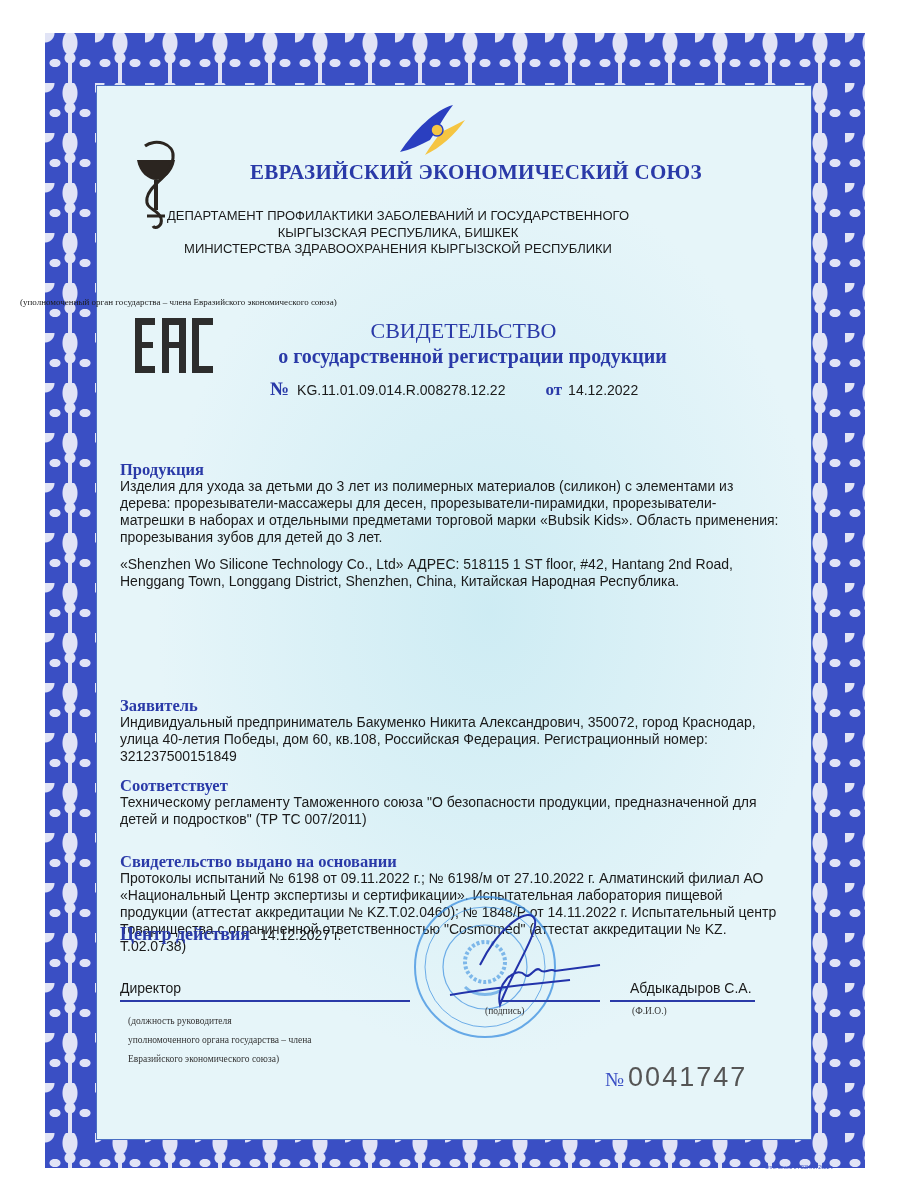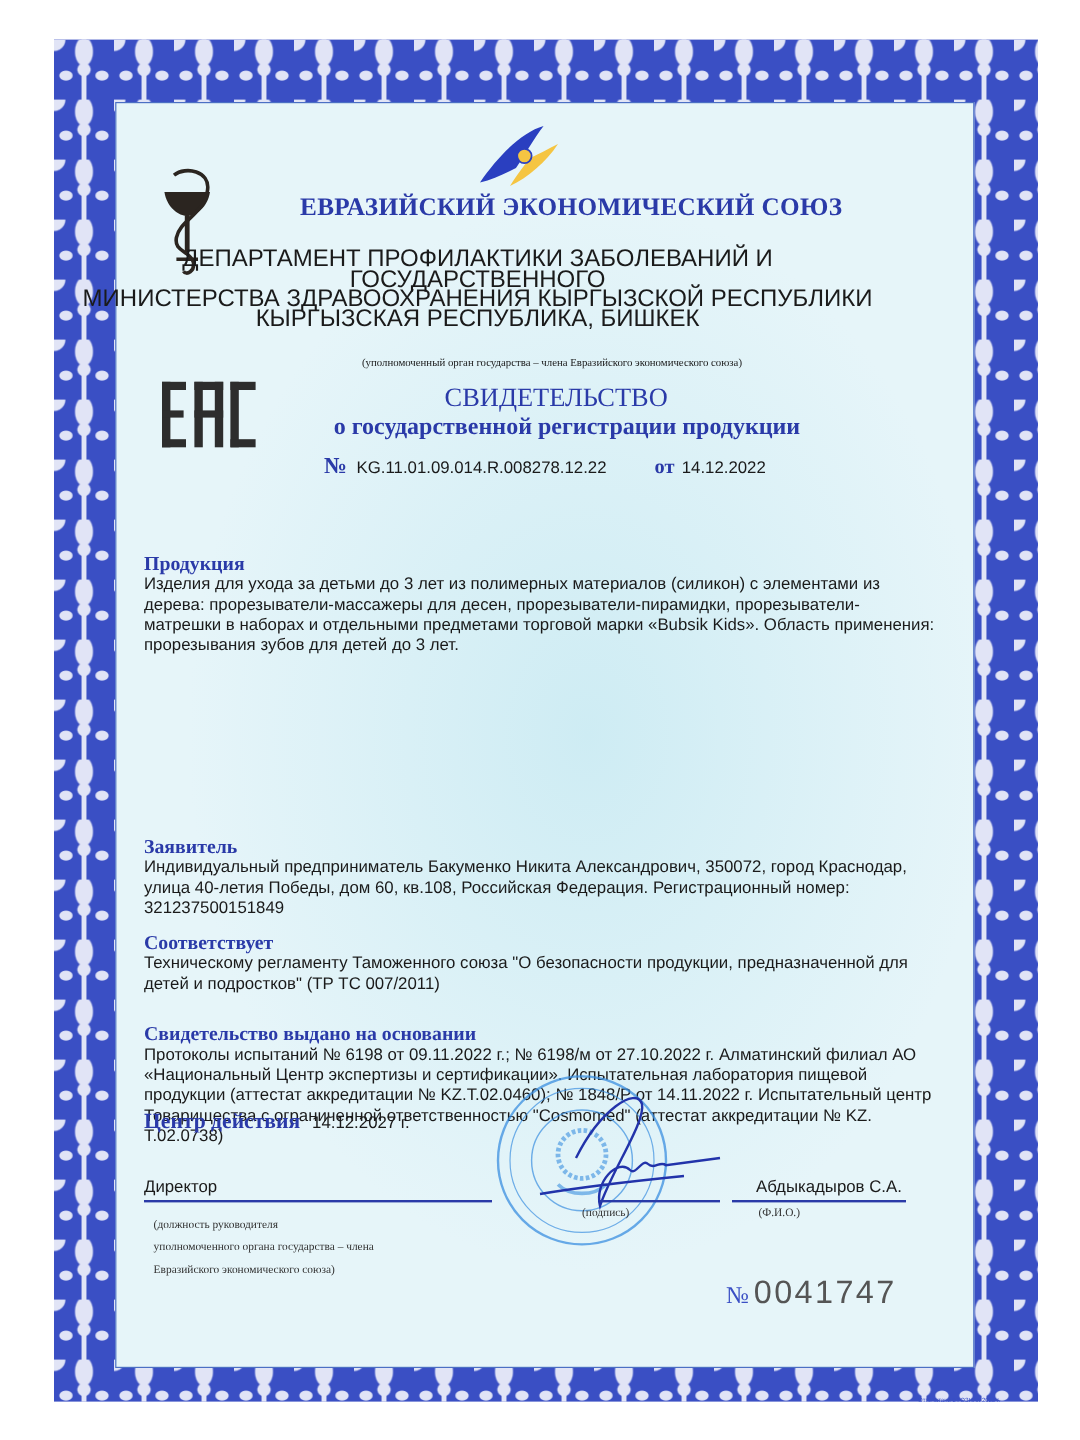--- a/index.html
+++ b/index.html
@@ -14,23 +14,23 @@
       linear-gradient(90deg, transparent 46%, #ffffff 46% 54%, transparent 54%),
       radial-gradient(circle at 0 0, #ffffff 0 9px, transparent 10px);
     background-size:50px 50px; opacity:0.85; }
   .inner { position:absolute; left:96px; top:85px; width:716px; height:1055px; background:#e6f5f9; border:1px solid #4b6fc4; box-sizing:border-box; }
   .inner::before { content:""; position:absolute; inset:0; background:radial-gradient(ellipse at 55% 50%, rgba(190,230,240,0.6), rgba(230,245,249,0) 60%); }
   .abs { position:absolute; }
   .serif { font-family:"Liberation Serif", serif; }
   .blue { color:#2a3aa8; }
   .black { color:#1a1a1a; }
   .eeu-title { left:250px; top:160px; font-size:21px; font-weight:bold; letter-spacing:0.3px; }
-  .dept { left:0; width:736px; text-align:center; font-size:20px; line-height:16.5px; top:208px; }
+  .dept { left:0; width:736px; text-align:center; font-size:13px; line-height:16.5px; top:208px; }
   .dept div { padding-left:60px; }
-  .authority-note { left:0; width:900px; text-align:center; top:297px; font-size:9px; padding-left:20px; box-sizing:border-box; }
+  .authority-note { left:0; width:900px; text-align:left; top:297px; font-size:9px; padding-left:20px; box-sizing:border-box; }
   .cert-title { left:0; width:900px; text-align:center; top:318px; font-size:22px; font-weight:normal; padding-left:27px; box-sizing:border-box; }
   .cert-subtitle { left:0; width:900px; text-align:center; top:345px; font-size:20px; font-weight:bold; padding-left:45px; box-sizing:border-box; }
   .numline { top:378px; left:270px; font-size:14px; display:flex; align-items:baseline; }
   .numline .lbl { font-family:"Liberation Serif", serif; font-weight:bold; font-size:19px; color:#2a3aa8; margin-right:8px; }
   .numline .val { color:#1a1a1a; }
   .numline .ot { font-family:"Liberation Serif", serif; font-weight:bold; font-size:17px; color:#2a3aa8; margin-left:40px; margin-right:6px; }
   .eac { left:135px; top:318px; }
   .section-h { font-family:"Liberation Serif", serif; font-weight:bold; color:#2a3aa8; font-size:16.5px; line-height:16px;margin-top:36px; }
   .section-b { font-size:14px; line-height:17px; color:#1a1a1a; }
   .sec { left:120px; width:660px; }
@@ -70,22 +70,22 @@
   <path d="M2 22 L40 22 C38 35, 28 42, 21 42 C14 42, 4 35, 2 22Z" fill="#2b2520"></path>
   <rect x="19" y="42" width="4" height="30" fill="#2b2520"></rect>
   <path d="M10 8 C20 0, 40 5, 38 20 C36 40, 15 45, 12 60 C10 72, 22 70, 26 80 C28 88, 20 92, 18 88" fill="none" stroke="#2b2520" stroke-width="3"></path>
   <path d="M12 78 L30 78" stroke="#2b2520" stroke-width="3"></path>
 </svg>
 
 <div class="abs serif blue eeu-title">ЕВРАЗИЙСКИЙ ЭКОНОМИЧЕСКИЙ СОЮЗ</div>
 
 <div class="abs dept black">
   <div>ДЕПАРТАМЕНТ ПРОФИЛАКТИКИ ЗАБОЛЕВАНИЙ И ГОСУДАРСТВЕННОГО</div>
+  <div>КЫРГЫЗСКАЯ РЕСПУБЛИКА, БИШКЕК</div>
   <div>МИНИСТЕРСТВА ЗДРАВООХРАНЕНИЯ КЫРГЫЗСКОЙ РЕСПУБЛИКИ</div>
-  <div>КЫРГЫЗСКАЯ РЕСПУБЛИКА, БИШКЕК</div>
 </div>
 
 <div class="abs serif authority-note black">(уполномоченный орган государства – члена Евразийского экономического союза)</div>
 
 <svg class="abs eac" width="80" height="55" viewBox="0 0 80 55">
   <g fill="#2d2d2d">
     <rect x="0" y="0" width="7" height="55"></rect>
       <rect x="0" y="0" width="20" height="7"></rect>
       <rect x="0" y="24" width="18" height="6"></rect>
       <rect x="0" y="48" width="20" height="7"></rect>
@@ -108,20 +108,21 @@
   <span class="ot">от</span>
   <span class="val">14.12.2022</span>
 </div>
 
 <div class="abs sec" style="top:426px">
   <div class="section-h">Продукция</div>
   <div class="section-b">Изделия для ухода за детьми до 3 лет из полимерных материалов (силикон) с элементами из дерева: прорезыватели-массажеры для десен, прорезыватели-пирамидки, прорезыватели-матрешки в наборах и отдельными предметами торговой марки «Bubsik Kids». Область применения: прорезывания зубов для детей до 3 лет.</div>
 </div>
 
 <div class="abs sec" style="top:556px">
+  <div class="section-b">«Shenzhen Wo Silicone Technology Co., Ltd» АДРЕС: 518115 1 ST floor, #42, Hantang 2nd Road, Henggang Town, Longgang District, Shenzhen, China, Китайская Народная Республика.</div>
 </div>
 
 <div class="abs sec" style="top:662px">
   <div class="section-h">Заявитель</div>
   <div class="section-b">Индивидуальный предприниматель Бакуменко Никита Александрович, 350072, город Краснодар, улица 40-летия Победы, дом 60, кв.108, Российская Федерация. Регистрационный номер: 321237500151849</div>
 </div>
 
 <div class="abs sec" style="top:742px">
   <div class="section-h">Соответствует</div>
   <div class="section-b">Техническому регламенту Таможенного союза "О безопасности продукции, предназначенной для детей и подростков" (ТР ТС 007/2011)</div>

